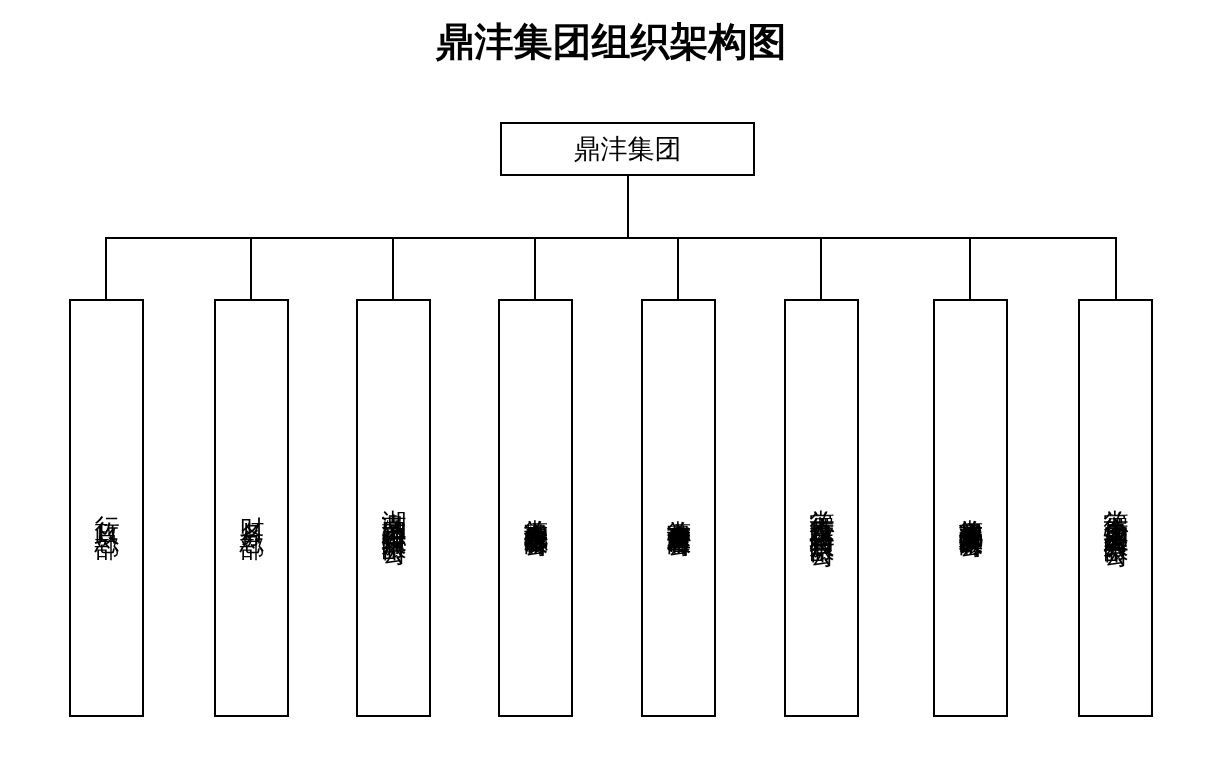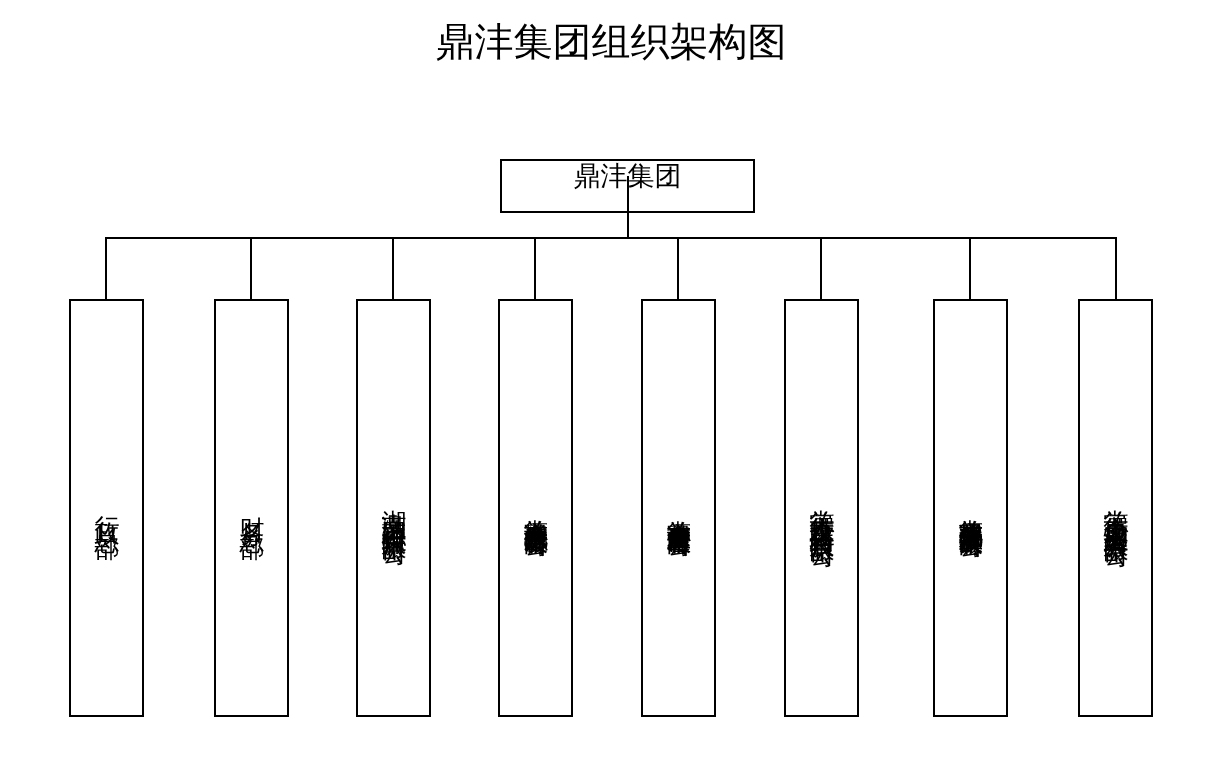--- a/index.html
+++ b/index.html
@@ -20,38 +20,38 @@
   }
   #chart-title {
     position: absolute;
     left: 0;
     top: 16px;
     width: 1222px;
     text-align: center;
     font-family: "Liberation Serif", "DejaVu Serif", serif;
     font-size: 39px;
     line-height: 52px;
-    font-weight: normal;
+    font-weight: bold;
     letter-spacing: 0px;
     color: #000000;
     white-space: nowrap;
   }
   
   #root-node {
     position: absolute;
     left: 500px;
     top: 122px;
     width: 255px;
     height: 54px;
     border: 2px solid #000000;
     box-sizing: border-box;
     display: flex;
+    align-items: center;
     justify-content: center;
     background: #ffffff;
-    margin-top: 37px;
   }
   #root-node .node-label {
     font-family: "Liberation Serif", "DejaVu Serif", serif;
     font-size: 27px;
     line-height: 30px;
     white-space: nowrap;
     color: #000000;
   }
   
   .conn-v {

